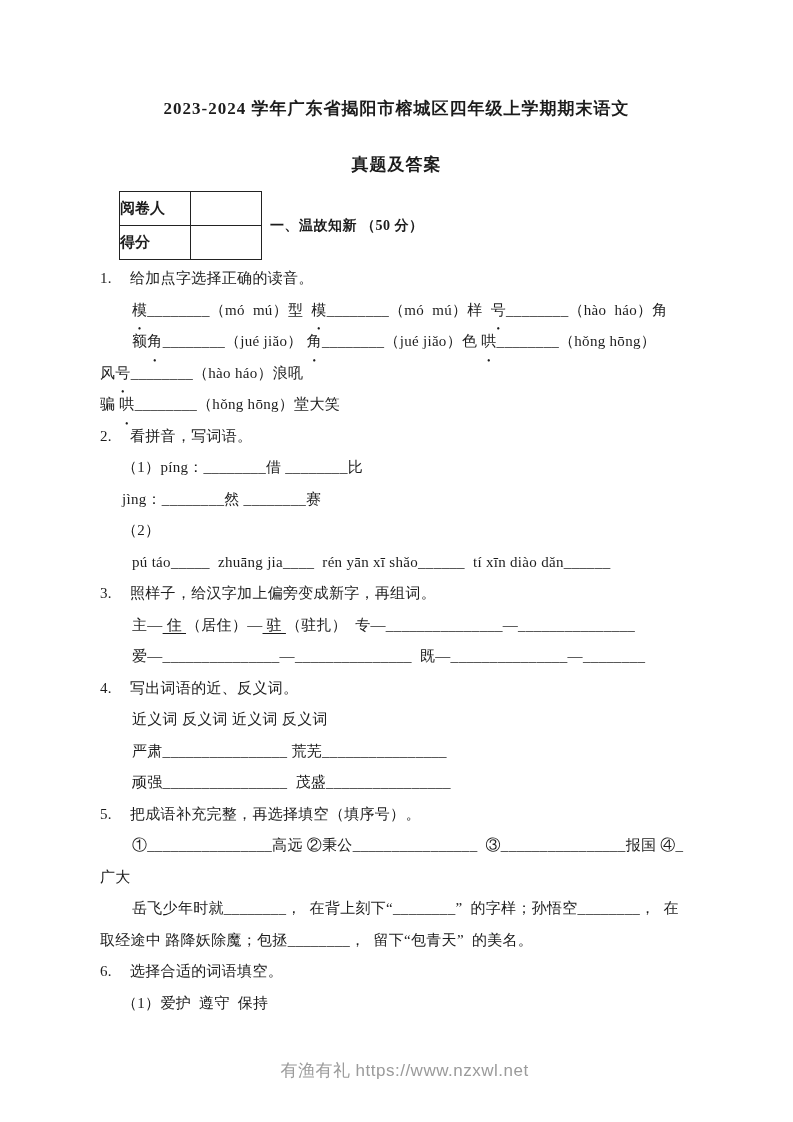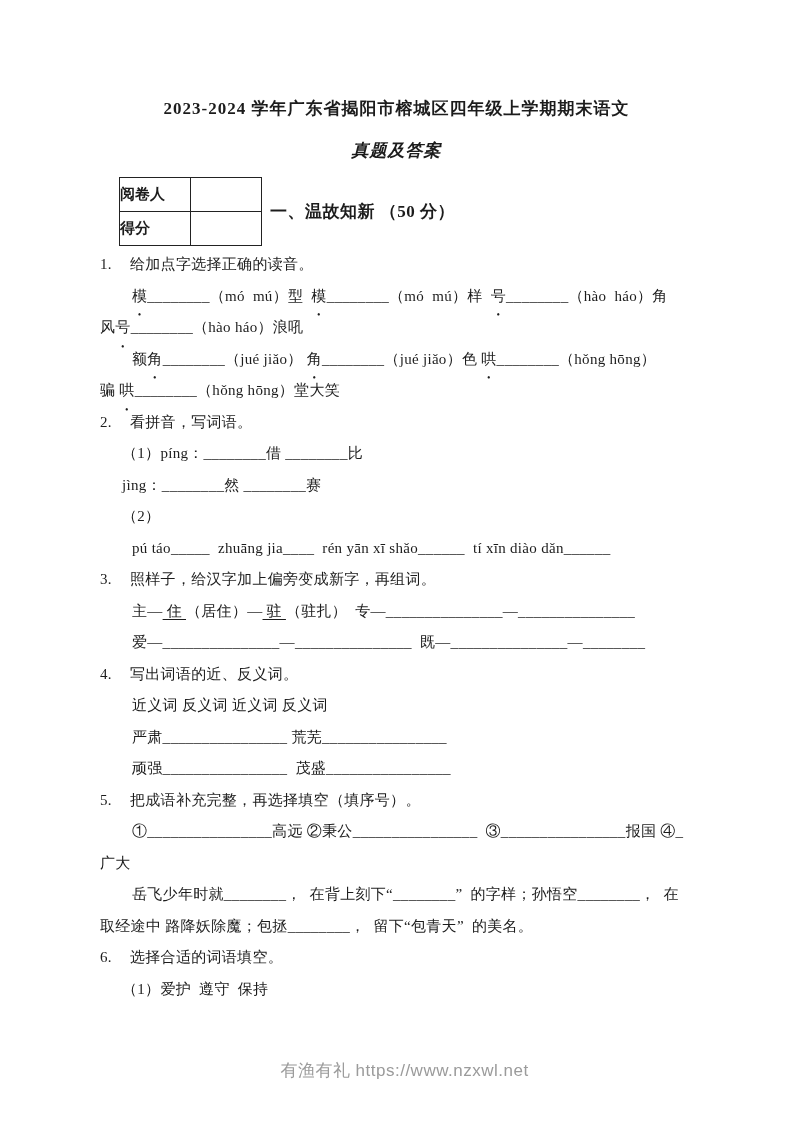--- a/index.html
+++ b/index.html
@@ -8,33 +8,33 @@
     font-family: "Liberation Serif", "DejaVu Serif", serif;
     color: #1c1c1c;
     position: relative;
     overflow: hidden;
   }
   .page { position: absolute; inset: 0; padding: 0 100px; box-sizing: border-box; }
 
   
   .title-block { padding-top: 96px; text-align: center; }
   .title-line { font-size: 17px; font-weight: bold; line-height: 26px; letter-spacing: 1px; }
-  .title-line + .title-line { margin-top: 16px; font-style: italic; }
+  .title-line + .title-line { margin-top: 30px; }
 
   
   .header-row { display: flex; align-items: center; margin-top: 13px; }
   table.grader { border-collapse: collapse; margin-left: 19px; }
   table.grader td {
     border: 1.5px solid #222;
     width: 70px; height: 33px;
     text-align: left; vertical-align: middle;
     font-size: 15px; font-weight: bold; padding: 0;
   }
   .section-heading {
-    font-size: 17px; font-weight: bold;
+    font-size: 14px; font-weight: bold;
     margin-left: 8px; letter-spacing: 0.5px;
   }
 
   
   .content { margin-top: 3px; }
   .line {
     font-size: 15px; line-height: 31.5px; min-height: 31.5px;
     white-space: pre-wrap; letter-spacing: 0.3px;
   }
   .q-num { display: inline-block; width: 30px; }
@@ -83,22 +83,22 @@
     </table>
     <div class="section-heading">一、温故知新 （50 分）</div>
   </div>
 
   <div class="content">
 
     <div class="question">
       <div class="line"><span class="q-num">1.</span><span>给加点字选择正确的读音。</span></div>
       <div>
           <div class="line in2"><span class="dotted">模</span><span>________（mó  mú）型  </span><span class="dotted">模</span><span>________（mó  mú）样  </span><span class="dotted">号</span><span>________（hào  háo）角</span></div>
+          <div class="line in2"><span>额</span><span class="dotted">角</span><span>________（jué jiǎo） </span><span class="dotted">角</span><span>________（jué jiǎo）色 </span><span class="dotted">哄</span><span>________（hǒng hōng）</span></div>
           <div class="line"><span>风</span><span class="dotted">号</span><span>________（hào háo）浪吼</span></div>
-          <div class="line in2"><span>额</span><span class="dotted">角</span><span>________（jué jiǎo） </span><span class="dotted">角</span><span>________（jué jiǎo）色 </span><span class="dotted">哄</span><span>________（hǒng hōng）</span></div>
           <div class="line"><span>骗 </span><span class="dotted">哄</span><span>________（hǒng hōng）堂大笑</span></div>
         </div>
     </div>
 
     <div class="question">
       <div class="line"><span class="q-num">2.</span><span>看拼音，写词语。</span></div>
       <div>
           <div class="line in1"><span>（1）píng：________借 ________比</span></div>
           <div class="line in1"><span>jìng：________然 ________赛</span></div>
           <div class="line in1"><span>（2）</span></div>

